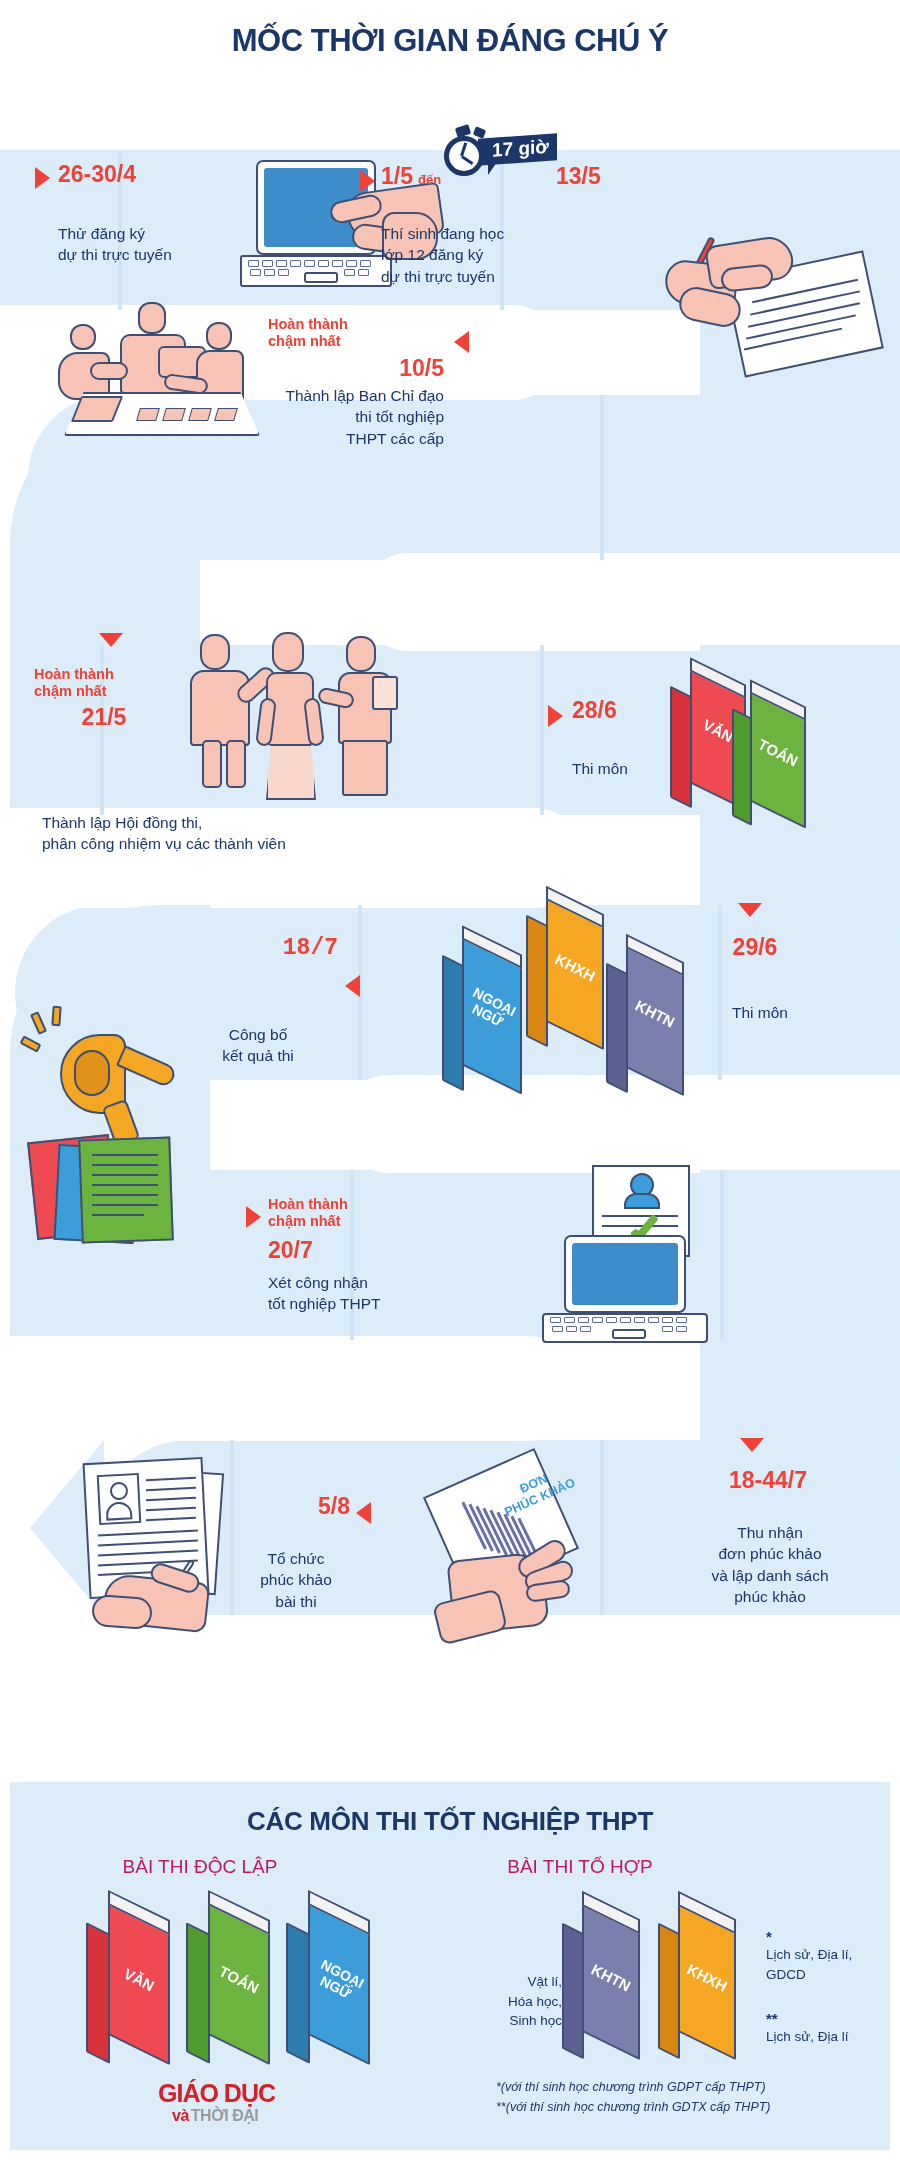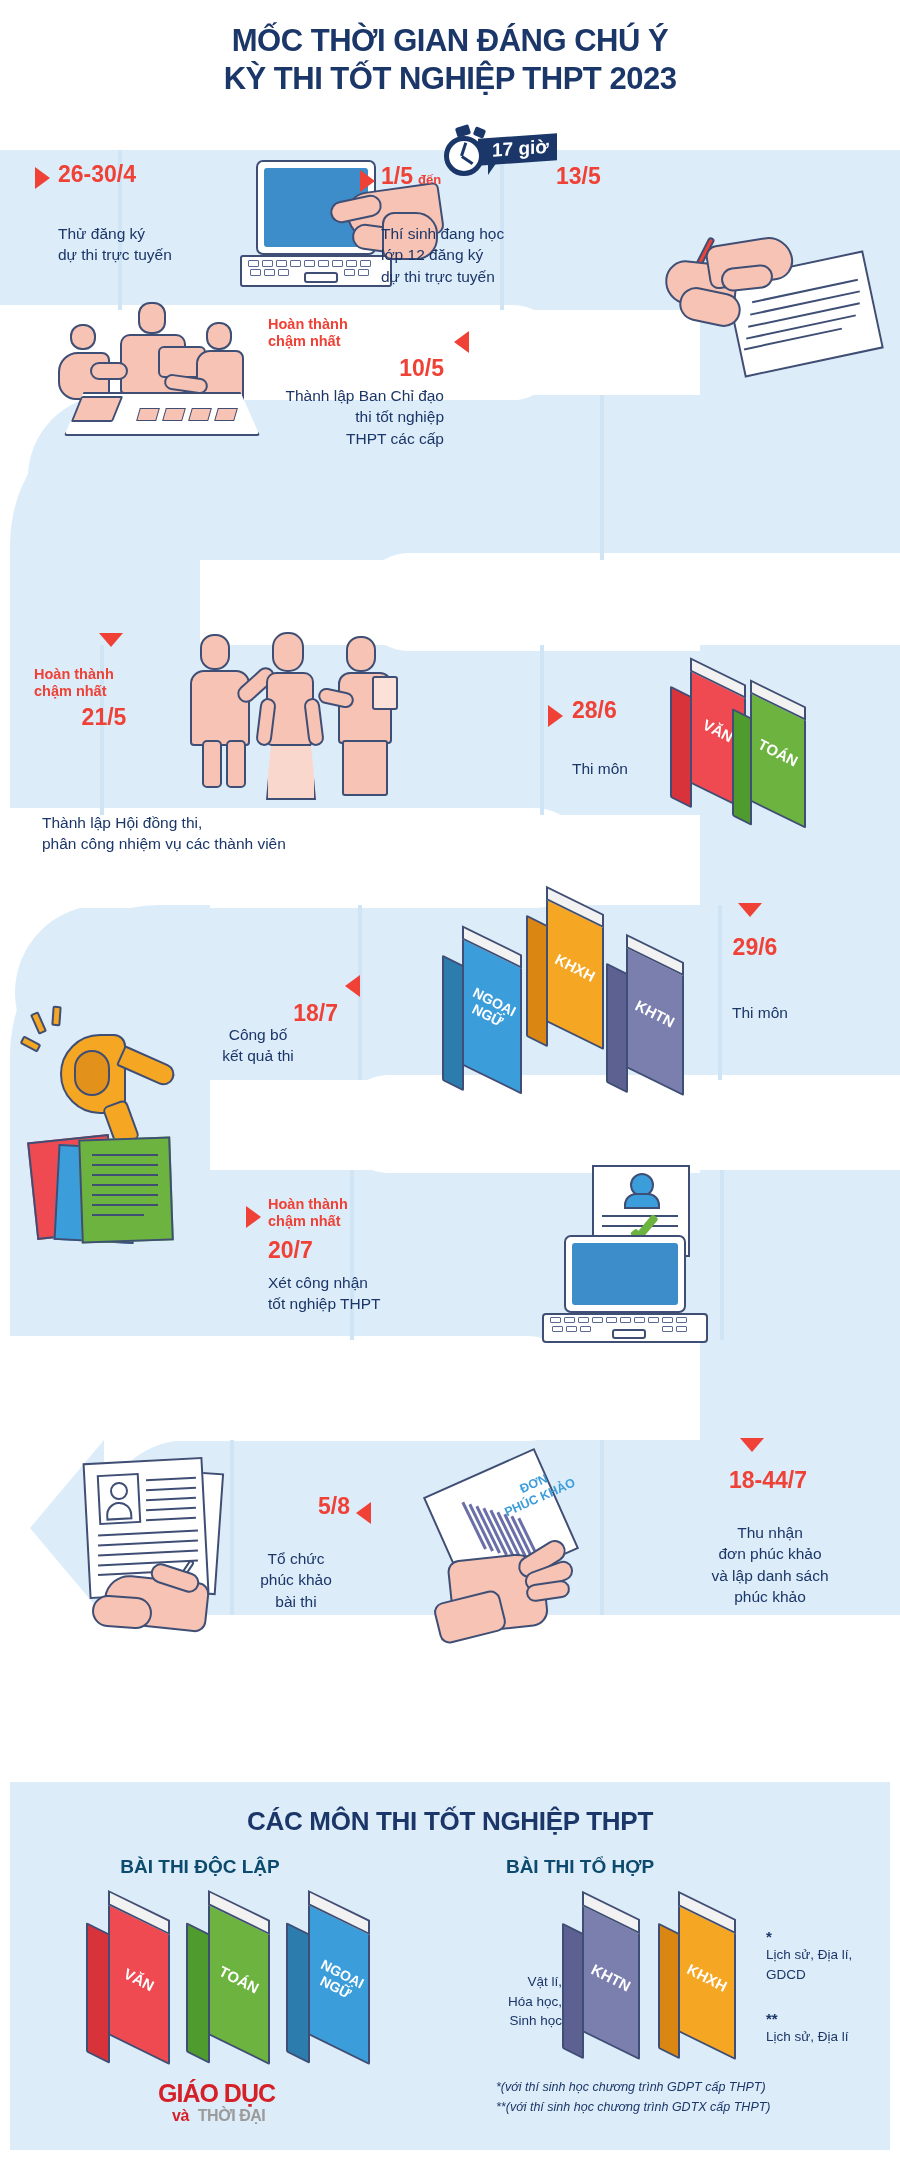--- a/index.html
+++ b/index.html
@@ -75,38 +75,37 @@
     position:absolute; background:#1b3668; color:#fff; font-weight:bold;
     font-size:19px; padding:2px 8px 3px 14px; white-space:nowrap;
     transform:skewY(-4deg);
   }
   .sw-tail { position:absolute; width:0;height:0;
      border-left:9px solid #1b3668; border-top:0 solid transparent; border-bottom:13px solid transparent; }
 
   
   #bottom { position:absolute; left:10px; top:1782px; width:880px; height:368px; background:#dcecf9; }
   .b-title { color:#1b3668; font-weight:bold; font-size:26px; text-align:center; letter-spacing:-0.3px; }
-  .b-sub { color:#0c4a6e; font-weight:bold; font-size:19px; text-align:center; }
+  .b-sub { color:#be185d; font-weight:normal; font-size:19px; text-align:center; }
   .b-note { color:#1b3668; font-size:13.5px; line-height:1.45; }
   .b-foot { color:#1b3668; font-size:12.5px; font-style:italic; line-height:1.5; }
   .star { color:#1b3668; font-weight:bold; font-size:15px; }
 
   
   .logo-main { color:#d62027; font-weight:bold; font-size:25px; letter-spacing:-1px; line-height:0.9; }
   .logo-sub  { color:#9b9b9b; font-weight:bold; font-size:16px; letter-spacing:-0.5px; }
   .logo-va { color:#d62027; }
 </style>
 </head>
 <body>
 
 <div id="infographic">
 
   <div class="title-wrap">
     <div class="title-line">MỐC THỜI GIAN ĐÁNG CHÚ Ý</div>
-    <div class="title-line">KỲ THI TỐT NGHIỆP THPT 2023</div>
   </div>
 
   <div class="band round-r" style="left:0; top:150px; width:860px; height:160px;"></div>
 
   <div class="band round-l" style="left:28px; top:395px; width:872px; height:165px;"></div>
   <div class="band" style="left:700px; top:150px; width:200px; height:410px; border-top-right-radius:0; border-bottom-right-radius:150px;"></div>
   <div class="notch r" style="left:0; top:305px; width:560px; height:95px;"></div>
 
   <div class="band round-r" style="left:10px; top:645px; width:880px; height:170px;"></div>
   <div class="band" style="left:10px; top:395px; width:190px; height:420px; border-top-left-radius:150px;"></div>
@@ -306,21 +305,21 @@
 
     <div class="book" style="left:176px; top:48px; width:90px; height:140px;">
       <div style="position:absolute; left:0; top:10px; width:22px; height:120px; background:#5d6191; border:2px solid #3f4e74; transform:skewY(26deg); border-radius:2px;"></div>
       <div style="position:absolute; left:20px; top:0px; width:58px; height:124px; background:#7b7fae; border:2px solid #3f4e74; transform:skewY(26deg); border-radius:2px;"></div>
       <div style="position:absolute; left:20px; top:-10px; width:58px; height:14px; background:#f2f2f2; border:2px solid #3f4e74; transform:skewY(26deg);"></div>
       <div class="bk-label" style="left:18px; top:48px; width:62px; transform:rotate(27deg);">KHTN</div>
     </div>
   </div>
 
   <div class="tri tri-l" style="left:345px; top:975px;"></div>
-  <div style="position:absolute; left:240px; top:1001px; width:98px; text-align:right;" class="date">18/7</div>
+  <div style="position:absolute; left:240px; top:936px; width:98px; text-align:right;font-family:Liberation Mono, monospace;" class="date">18/7</div>
   <div style="position:absolute; left:178px; top:1024px; width:160px; white-space:pre-line;" class="desc c">Công bố
 kết quả thi</div>
 
   <div class="ill" style="left:22px; top:1006px; width:200px; height:230px;">
     <div class="mega" style="left:38px; top:28px; width:66px; height:80px; border-radius:40px 12px 12px 40px;"></div>
     <div class="mega" style="left:52px; top:44px; width:36px; height:46px; border-radius:22px; background:#e2911a;"></div>
     <div class="mega" style="left:96px; top:50px; width:58px; height:22px; border-radius:4px 20px 20px 4px; transform:rotate(24deg);"></div>
     <div class="mega" style="left:86px; top:96px; width:26px; height:42px; border-radius:6px; transform:rotate(-20deg); background:#f5a623;"></div>
     <div class="ill" style="left:12px; top:6px; width:9px; height:22px; background:#f5a623; border:2px solid #3f4e74; transform:rotate(-24deg); border-radius:2px;"></div>
     <div class="ill" style="left:30px; top:0px; width:9px; height:20px; background:#f5a623; border:2px solid #3f4e74; transform:rotate(4deg); border-radius:2px;"></div>
@@ -490,20 +489,20 @@
     <div style="position:absolute; left:756px; top:228px;">
       <div class="star">**</div>
       <div class="b-note" style="white-space:pre-line;">Lịch sử, Địa lí</div>
     </div>
 
     <div class="b-foot" style="position:absolute; left:486px; top:296px; width:390px;">*(với thí sinh học chương trình GDPT cấp THPT)</div>
     <div class="b-foot" style="position:absolute; left:486px; top:316px; width:390px;">**(với thí sinh học chương trình GDTX cấp THPT)</div>
 
     <div style="position:absolute; left:148px; top:300px; width:160px;">
       <div class="logo-main">GIÁO DỤC</div>
-      <div style="display:flex; align-items:baseline; gap:9px; margin-top:2px; margin-left:14px;">
+      <div style="display:flex; align-items:baseline; gap:2px; margin-top:2px; margin-left:14px;">
         <span class="logo-sub logo-va">và</span>
         <span class="logo-sub">THỜI ĐẠI</span>
       </div>
     </div>
   </div>
 
 </div>
 
 </body></html>

